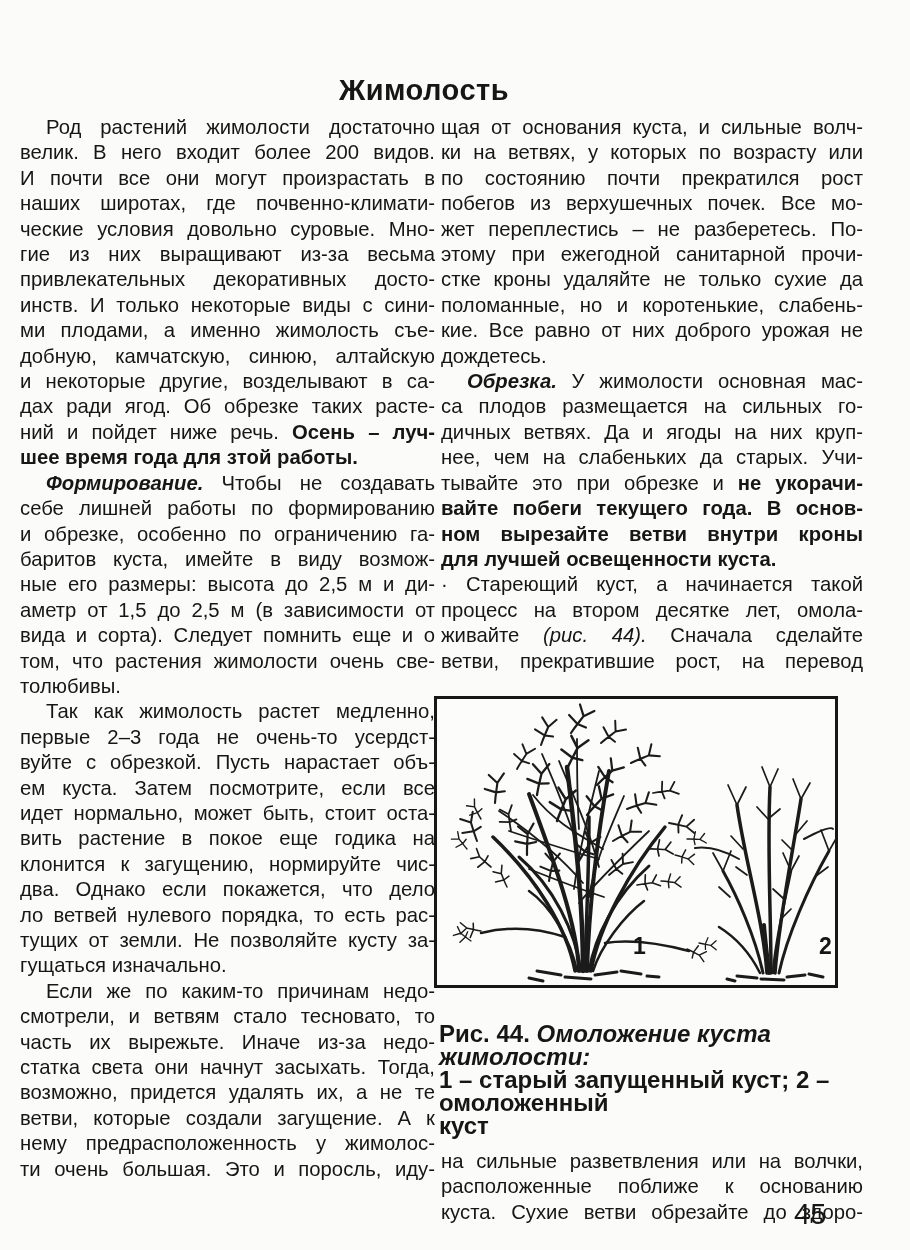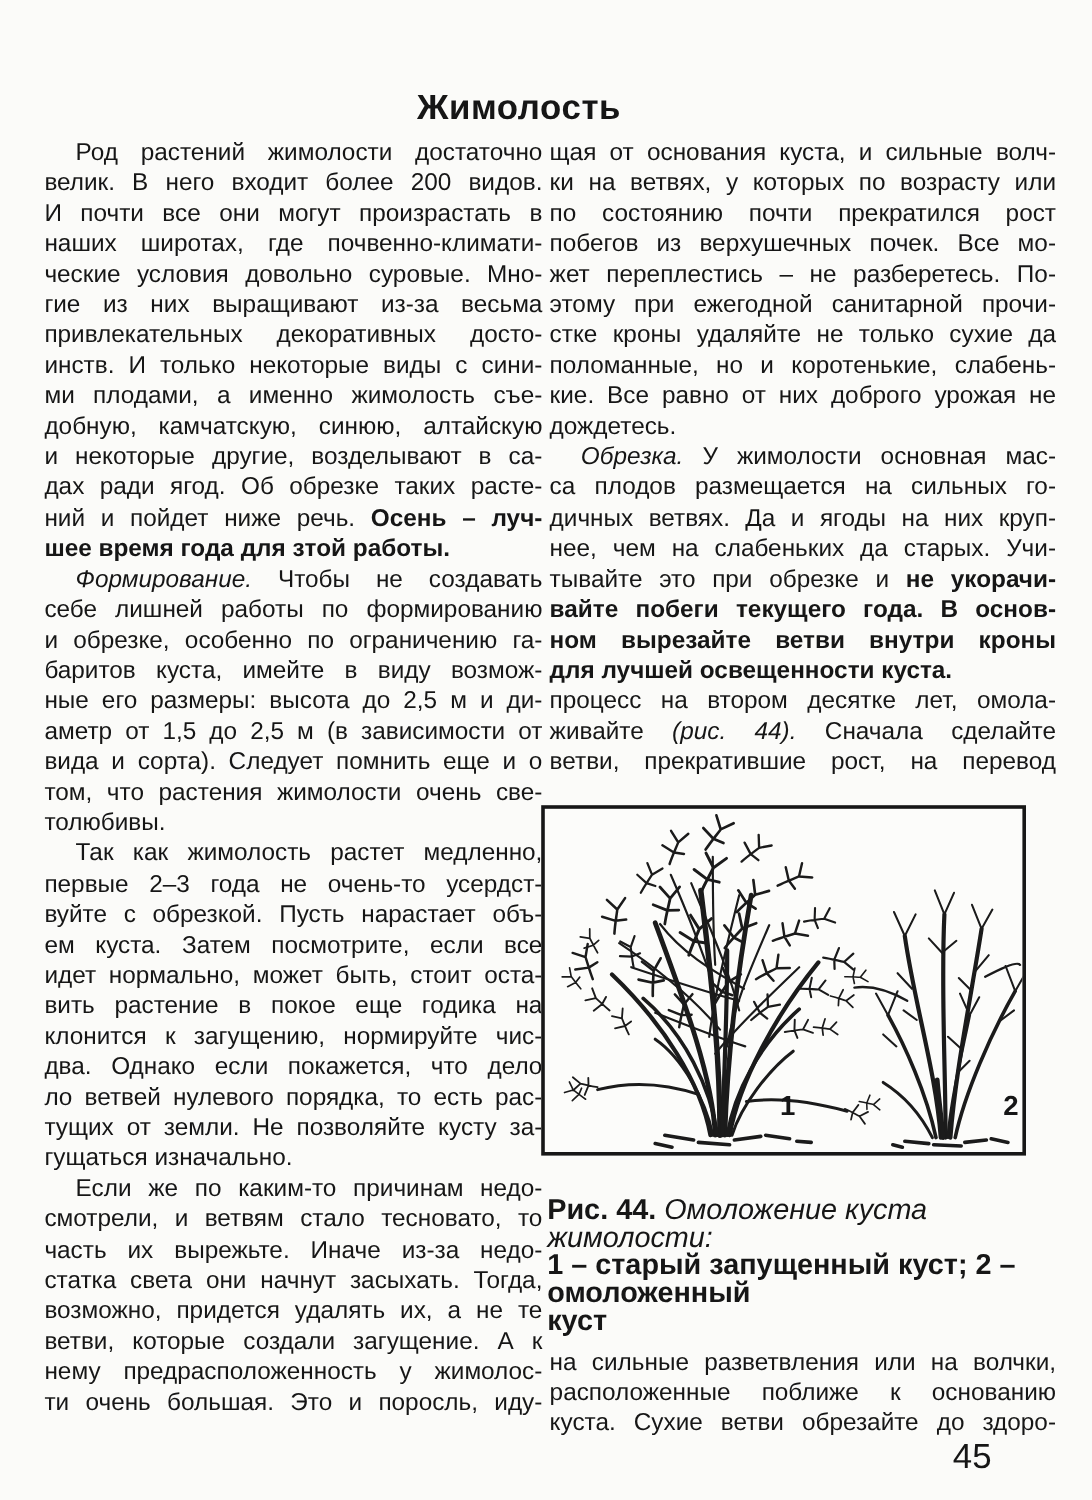--- a/index.html
+++ b/index.html
@@ -1,34 +1,34 @@
 <!DOCTYPE html>
 <html><head>
 <meta charset="utf-8">
 <style>
   html,body{margin:0;padding:0}
   body{
     width:910px;height:1250px;position:relative;overflow:hidden;
     background:#fbfbf9;color:#161616;
     font-family:"Liberation Sans","DejaVu Sans",sans-serif;
   }
-  .page{position:absolute;inset:0;padding:74px 30px 0 37px;box-sizing:border-box}
+  .page{position:absolute;inset:0;padding:74px 30px 0 20px;box-sizing:border-box}
   .title{
     font-size:29px;font-weight:700;text-align:center;margin:0;
     position:relative;left:-26px;letter-spacing:.5px;
   }
   .cols{display:flex;gap:6px;margin-top:8px}
   .col{width:415px;font-size:20.3px;line-height:25.4px}
   .col.right{width:422px}
   .tl{text-align:justify;text-align-last:justify;-moz-text-align-last:justify}
   .tl.end{text-align-last:left;-moz-text-align-last:left}
   .tl.in{text-indent:26px}
   .b{font-weight:700}
   .i{font-style:italic}
-  .bi{font-weight:400;font-style:italic}
+  .bi{font-weight:700;font-style:italic}
   .figure{
     width:404px;height:292px;box-sizing:border-box;border:3px solid #171717;
     margin:22px 0 0 -7px;position:relative;background:#fcfcfa;
   }
   .figure svg{position:absolute;left:0;top:0}
   .fig-label{position:absolute;top:236px;font-weight:700;font-size:23px;line-height:1}
   .fig-label.l1{left:196px}
   .fig-label.l2{left:382px}
   .caption{margin:34px 0 0 -2px;width:424px;font-size:24px;line-height:23px;font-weight:700}
   .caption .tl{text-align:left;text-align-last:left}
@@ -100,20 +100,21 @@
           <div class="tl"><span>кие. Все равно от них доброго урожая не</span></div>
           <div class="tl end"><span>дождетесь.</span></div>
           <div class="tl in"><span class="bi">Обрезка.</span><span> У жимолости основная мас-</span></div>
           <div class="tl"><span>са плодов размещается на сильных го-</span></div>
           <div class="tl"><span>дичных ветвях. Да и ягоды на них круп-</span></div>
           <div class="tl"><span>нее, чем на слабеньких да старых. Учи-</span></div>
           <div class="tl"><span>тывайте это при обрезке и </span><span class="b">не укорачи-</span></div>
           <div class="tl"><span class="b">вайте побеги текущего года. В основ-</span></div>
           <div class="tl"><span class="b">ном вырезайте ветви внутри кроны</span></div>
           <div class="tl end"><span class="b">для лучшей освещенности куста.</span></div>
+          <div class="tl"><span>· Стареющий куст, а начинается такой</span></div>
           <div class="tl"><span>процесс на втором десятке лет, омола-</span></div>
           <div class="tl"><span>живайте </span><span class="i">(рис. 44).</span><span> Сначала сделайте</span></div>
           <div class="tl"><span>ветви, прекратившие рост, на перевод</span></div>
         </div>
 
       <div class="figure">
         <svg width="398" height="286" viewBox="0 0 398 286">
           <defs>
             <path id="tw" fill="none" stroke="#1b1b1b" stroke-width="1.7" stroke-linecap="round" d="M0 0C2 -6 4 -10 6 -15M6 -15 1 -23M6 -15 13 -21M3 -8 -5 -13M3 -8 10 -7"></path>
           </defs>

